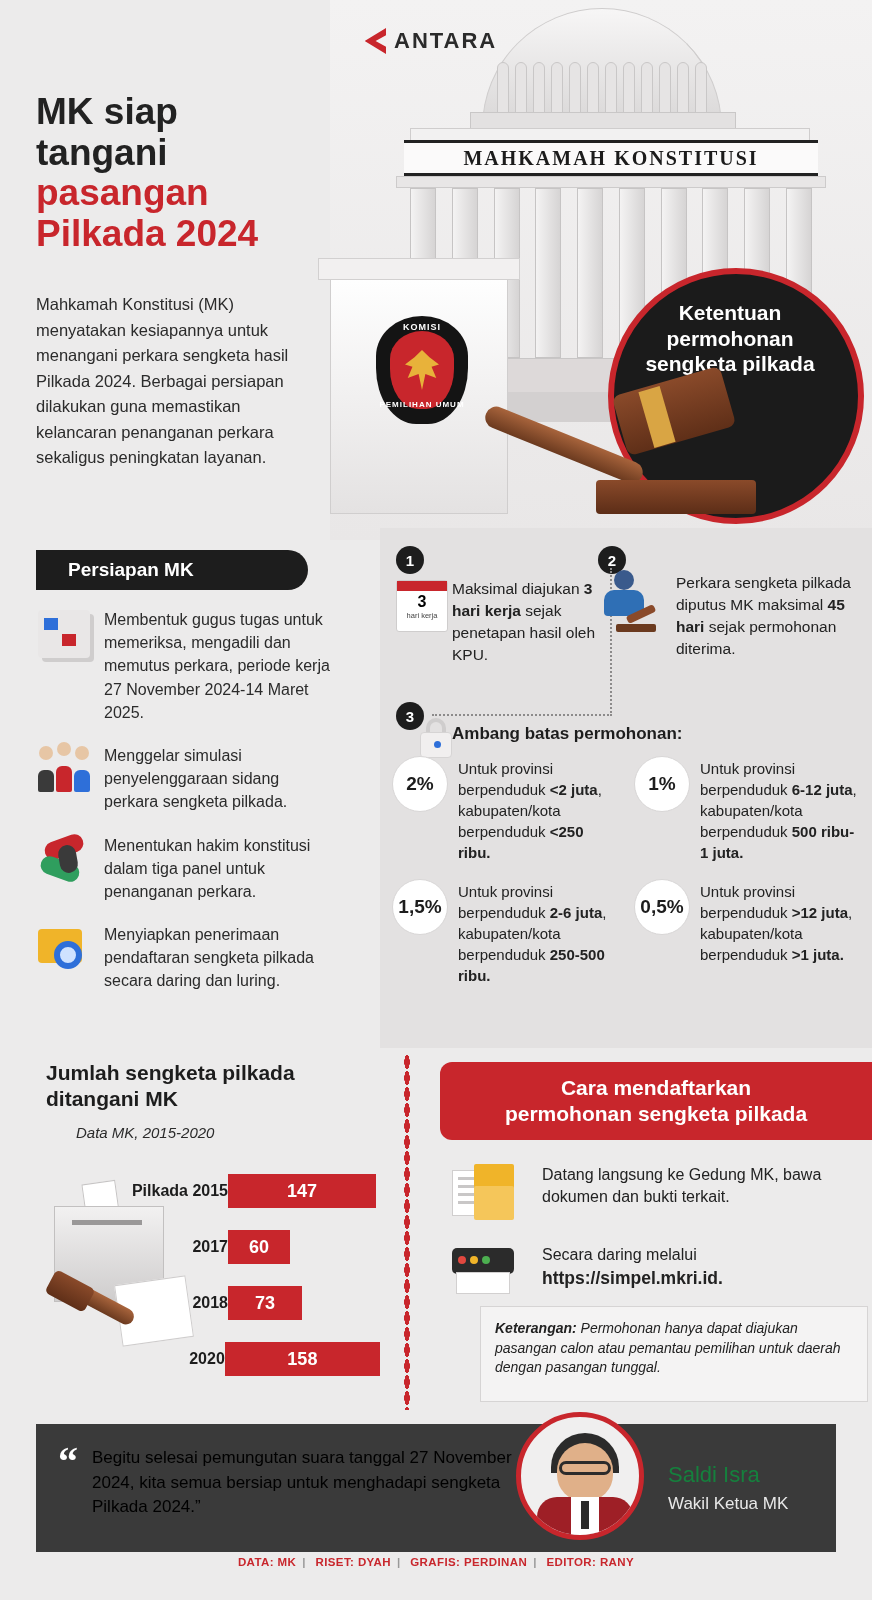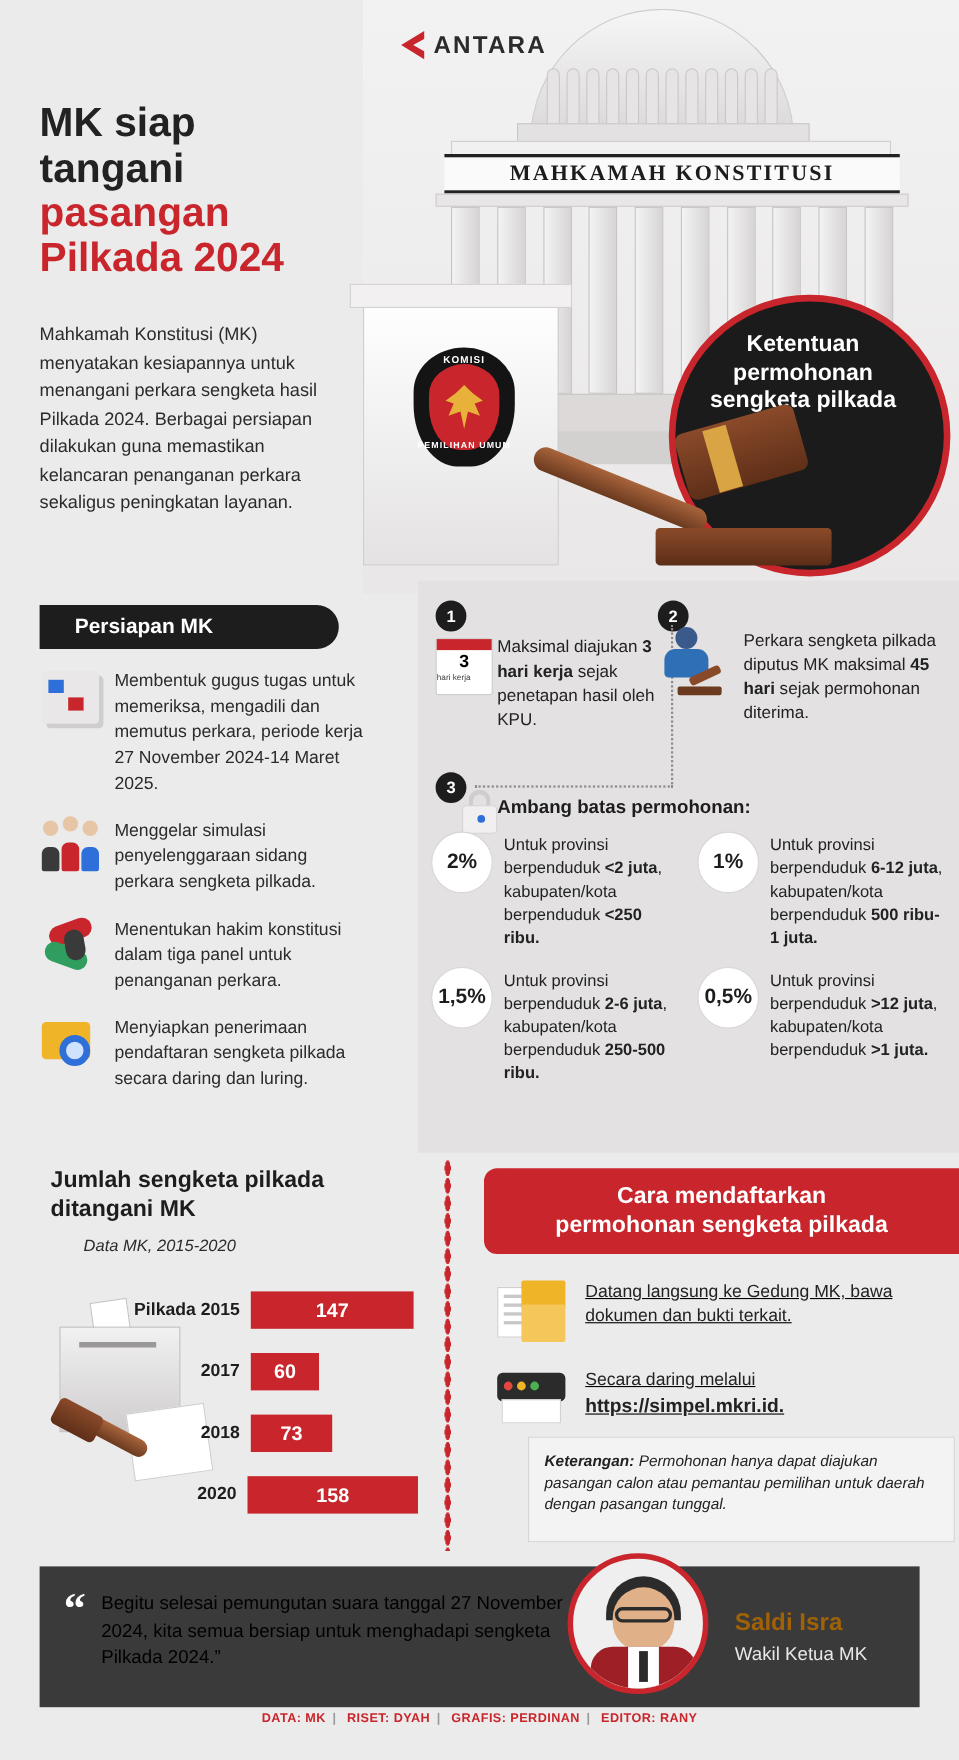--- a/index.html
+++ b/index.html
@@ -145,21 +145,21 @@
   }
   .dotted-box {
     position:absolute; left:432px; top:568px; width:180px; height:148px;
     border:2px dotted #8c8a8a; border-left:none; border-top:none;
   }
   .s1-text { position:absolute; left:452px; top:578px; width:152px; font-size:15.5px; line-height:1.42; color:#222;}
   .s2-text { position:absolute; left:676px; top:572px; width:176px; font-size:15.5px; line-height:1.42; color:#222;}
   .cal3 { position:absolute; left:396px; top:580px; width:52px; height:52px; background:#fff; border:1px solid #cfcdcd; border-radius:3px;}
   .cal3 .top { height:10px; background:#c8262c;}
   .cal3 .num { text-align:center; font-weight:bold; font-size:16px; line-height:1.1; padding-top:2px;}
-  .cal3 .sub { text-align:left; font-size:7.5px; color:#444;}
+  .cal3 .sub { text-align:center; font-size:7.5px; color:#444;}
   .person-gavel { position:absolute; left:596px; top:570px; width:62px; height:66px;}
   .person-gavel .head{position:absolute;left:18px;top:0;width:20px;height:20px;border-radius:50%;background:#3a5a8c;}
   .person-gavel .body{position:absolute;left:8px;top:20px;width:40px;height:26px;border-radius:10px 10px 4px 4px;background:#2f6fb5;}
   .person-gavel .g{position:absolute;left:30px;top:40px;width:30px;height:8px;background:#8a4a2a;transform:rotate(-25deg);border-radius:3px;}
   .person-gavel .blk{position:absolute;left:20px;top:54px;width:40px;height:8px;background:#6b3a1f;border-radius:2px;}
 
   .lock-ic { position:absolute; left:420px; top:718px; width:32px; height:40px;}
   .lock-ic s { position:absolute; left:6px; top:0; width:20px;height:16px;border:4px solid #cfcdcd;border-bottom:none;border-radius:10px 10px 0 0;}
   .lock-ic b { position:absolute; left:0; top:14px; width:32px;height:26px;background:#f1efef;border:1px solid #d6d4d4;border-radius:4px;}
   .lock-ic b:after{content:"";position:absolute;left:13px;top:8px;width:7px;height:7px;border-radius:50%;background:#2e6fd9;}
@@ -181,35 +181,35 @@
   .ballot { position:absolute; left:44px; top:1176px; width:150px; height:186px;}
   .ballot .box { position:absolute; left:10px; top:30px; width:110px; height:96px; background:linear-gradient(180deg,#f2f1f1,#cfcdcd); border:1px solid #c2c0c0;}
   .ballot .slotline{position:absolute;left:28px;top:44px;width:70px;height:5px;background:#9a9898;}
   .ballot .paper{position:absolute;left:40px;top:6px;width:34px;height:40px;background:#fff;border:1px solid #c6c4c4;transform:rotate(-8deg);}
   .ballot .paper2{position:absolute;left:74px;top:104px;width:72px;height:62px;background:#fff;border:1px solid #cfcdcd;transform:rotate(-8deg);}
   .ballot .gav{position:absolute;left:8px;top:116px;width:86px;height:16px;background:linear-gradient(180deg,#a8643c,#6b3a1f);border-radius:8px;transform:rotate(28deg);}
   .ballot .gavh{position:absolute;left:4px;top:102px;width:44px;height:26px;background:linear-gradient(180deg,#8a4a2a,#5f2f18);border-radius:5px;transform:rotate(28deg);}
 
   .bars { position:absolute; left:120px; top:1174px; width:260px;}
   .bar-row { display:flex; align-items:center; height:34px; margin-bottom:22px; }
-  .bar-label { width:108px; text-align:right; padding-right:10px; font-size:16px; font-weight:bold; color:#1d1d1d;}
+  .bar-label { width:108px; text-align:right; font-size:16px; font-weight:bold; color:#1d1d1d;}
   .bar { height:34px; background:#c8262c; display:flex; align-items:center; justify-content:center; color:#fff; font-weight:bold; font-size:18px;}
 
   
   .v-dots { position:absolute; left:404px; top:1054px; width:6px; height:356px;
     background-image: radial-gradient(#c8262c 2.6px, transparent 2.8px);
     background-size: 6px 16px; }
 
   
   .red-banner {
     position:absolute; left:440px; top:1062px; width:432px; height:78px; background:#c8262c;
     border-radius: 12px 0 0 12px; color:#fff; display:flex; align-items:center; justify-content:center;
     text-align:center; font-weight:bold; font-size:21px; line-height:1.25;
   }
-  .reg-item { position:absolute; display:flex; gap:18px; width:380px;text-decoration:underline; }
+  .reg-item { position:absolute; display:flex; gap:28px; width:380px; }
   .reg-text { font-size:16px; line-height:1.4; color:#222;}
   .reg-text b { font-weight:bold; font-size:17.5px;}
   .ic-docs { width:62px;min-width:62px;height:60px;position:relative;}
   .ic-docs .f1{position:absolute;left:0;top:6px;width:34px;height:46px;background:#fff;border:1px solid #d0cece;}
   .ic-docs .f1:after{content:"";position:absolute;left:5px;top:6px;width:22px;height:3px;background:#c9c7c7;box-shadow:0 8px 0 #c9c7c7,0 16px 0 #c9c7c7,0 24px 0 #c9c7c7;}
   .ic-docs .f2{position:absolute;left:22px;top:0;width:40px;height:26px;background:#f0b429;border-radius:2px;}
   .ic-docs .f3{position:absolute;left:22px;top:22px;width:40px;height:34px;background:#f5c65a;border-radius:2px;}
   .ic-web { width:62px;min-width:62px;height:54px;position:relative;}
   .ic-web .scr{position:absolute;left:0;top:4px;width:62px;height:26px;background:#2b2b2b;border-radius:5px;}
   .ic-web .dots{position:absolute;left:6px;top:12px;width:8px;height:8px;border-radius:50%;background:#e2483f;box-shadow:12px 0 0 #f0b429,24px 0 0 #4caf50;}
@@ -229,21 +229,21 @@
   .avatar {
     position:absolute; left:516px; top:1412px; width:128px; height:128px; border-radius:50%;
     background:#f0efef; border:5px solid #c8262c; overflow:hidden;
   }
   .av-hair{position:absolute;left:30px;top:16px;width:68px;height:40px;background:#2b2b2b;border-radius:34px 34px 0 0;}
   .av-face{position:absolute;left:36px;top:26px;width:56px;height:58px;background:#e0b089;border-radius:28px 28px 26px 26px;}
   .av-glass{position:absolute;left:38px;top:44px;width:52px;height:14px;border:3px solid #2b2b2b;border-radius:7px;}
   .av-robe{position:absolute;left:16px;top:80px;width:96px;height:48px;background:#9e1f26;border-radius:20px 20px 0 0;}
   .av-shirt{position:absolute;left:50px;top:80px;width:28px;height:40px;background:#fff;}
   .av-tie{position:absolute;left:60px;top:84px;width:8px;height:28px;background:#2b2b2b;}
-  .speaker-name { position:absolute; left:668px; top:1462px; font-size:22px; font-weight:bold; color:#a16207;}
+  .speaker-name { position:absolute; left:668px; top:1462px; font-size:22px; font-weight:normal; color:#15803d;}
   .speaker-role { position:absolute; left:668px; top:1494px; font-size:17px; color:#e8e8e8;}
 
   
   .credits {
     position:absolute; left:0; top:1556px; width:872px; text-align:center;
     font-size:11.5px; font-weight:bold; color:#c8262c; letter-spacing:.4px;
   }
   .credits span { margin:0 6px; }
   .credits i { color:#999; font-style:normal; }
 </style>

